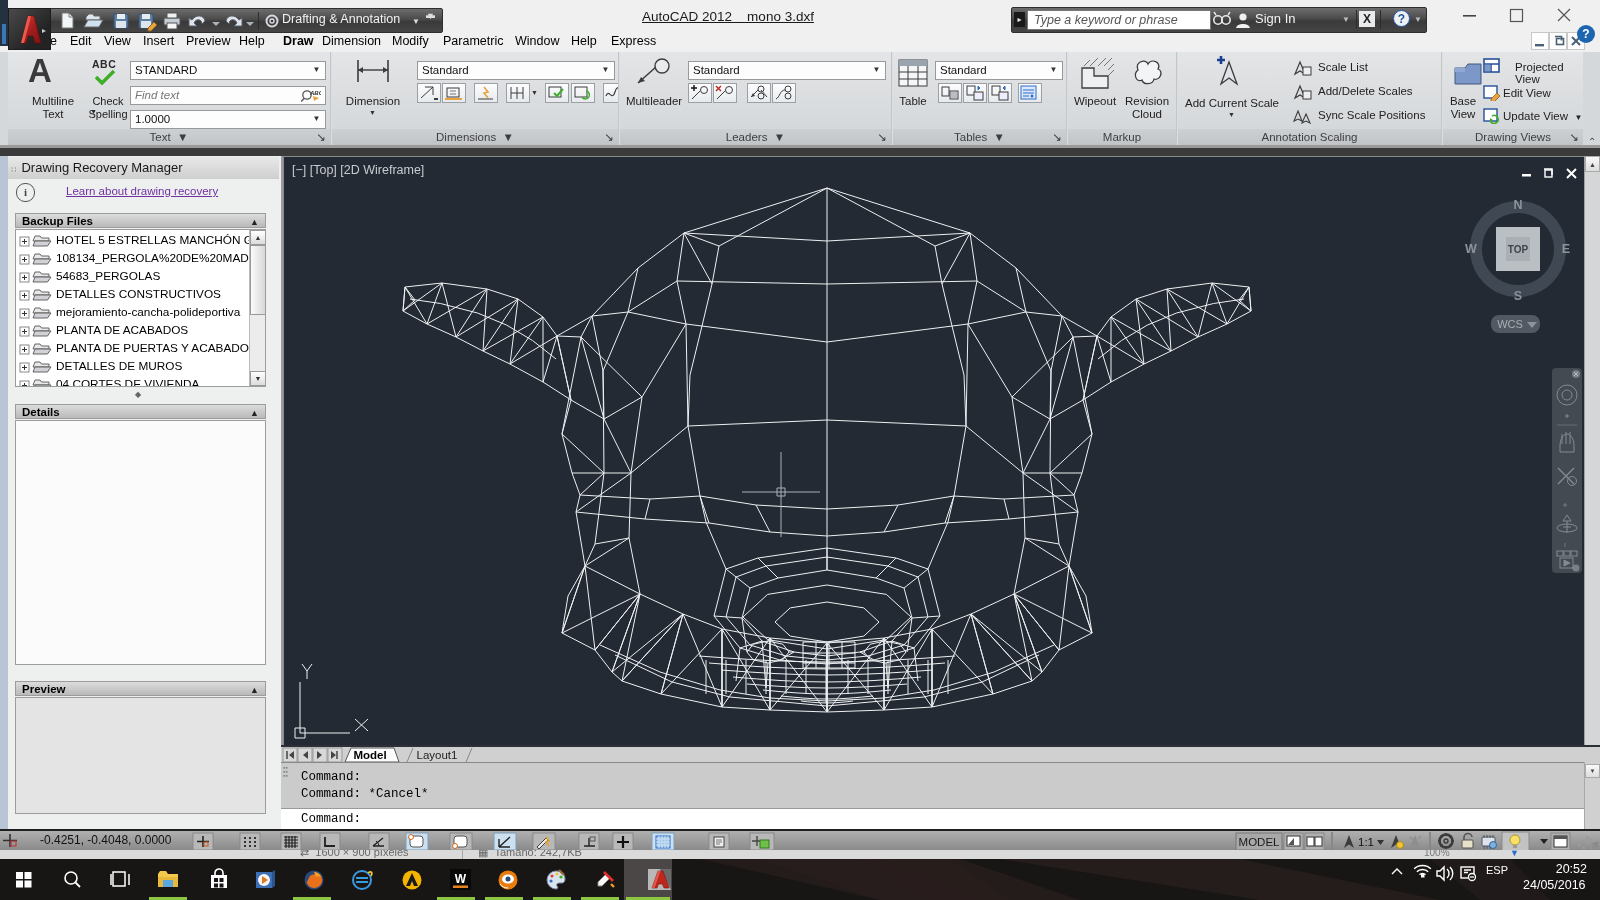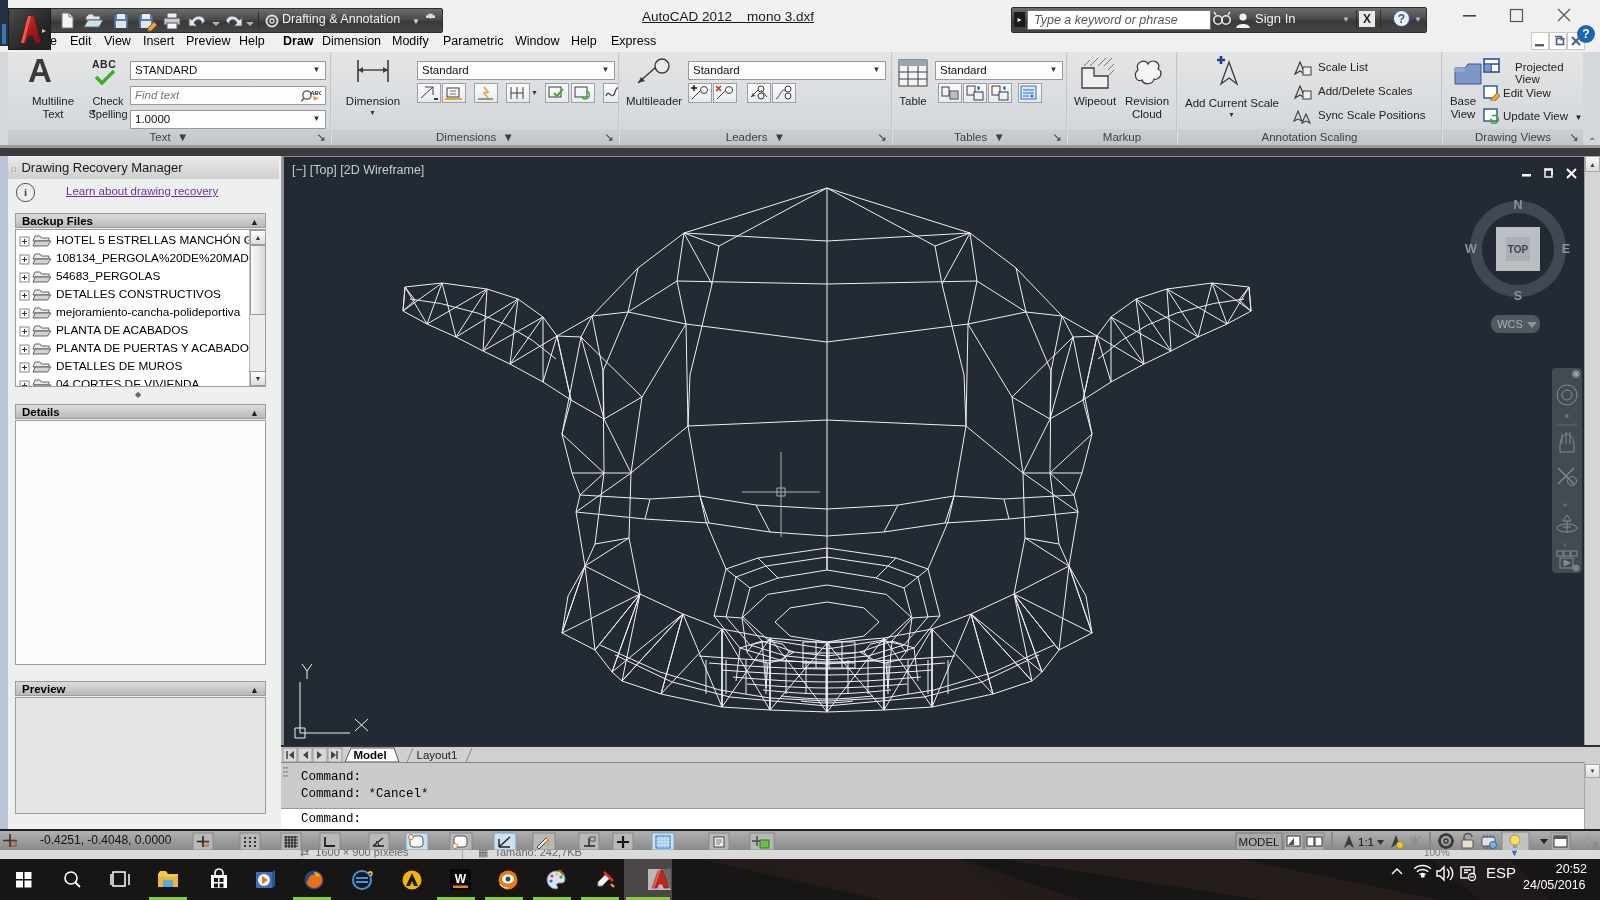--- a/index.html
+++ b/index.html
@@ -920,21 +920,21 @@
       <div class="abs" style="left:2px;top:24px;width:4px;height:20px;background:#3a76b8;"></div>
     </div>
   <div class="abs" id="overlay">
     <div class="abs" style="left:300px;top:-4px;color:#666;font-size:11px;">⇄&nbsp;&nbsp;1600 × 900 píxeles</div>
     <div class="abs" style="left:462px;top:0;width:1px;height:9px;background:#aaa;"></div>
     <div class="abs" style="left:478px;top:-4px;color:#666;font-size:11px;">▦&nbsp;&nbsp;Tamaño: 242,7KB</div>
     <div class="abs" style="left:1424px;top:-3px;color:#777;font-size:10px;">100%</div>
     <div class="abs" style="left:1510px;top:-2px;color:#2a6ccc;font-size:9px;">▼</div>
   </div>
   <div class="abs" id="taskbar">
-    <div class="abs" style="left:1486px;top:5px;color:#fff;font-size:15px;">ESP</div>
+    <div class="abs" style="left:1486px;top:5px;color:#fff;font-size:11px;">ESP</div>
     <div class="abs" style="left:1527px;top:3px;width:60px;text-align:right;color:#fff;font-size:12.5px;">20:52</div>
     <div class="abs" style="left:1523px;top:19px;width:64px;color:#fff;font-size:12.5px;">24/05/2016</div>
     <svg width="1600" height="41" style="display:block;">
       <defs>
           <clipPath id="wedge">
             <path d="M1422.5 19L1408 3h29z"></path>
           </clipPath>
         </defs>
       <rect width="1600" height="41" fill="#181515"></rect>
       <path d="M700 0l180 41h200l-120-41z" fill="#231c1b"></path>

